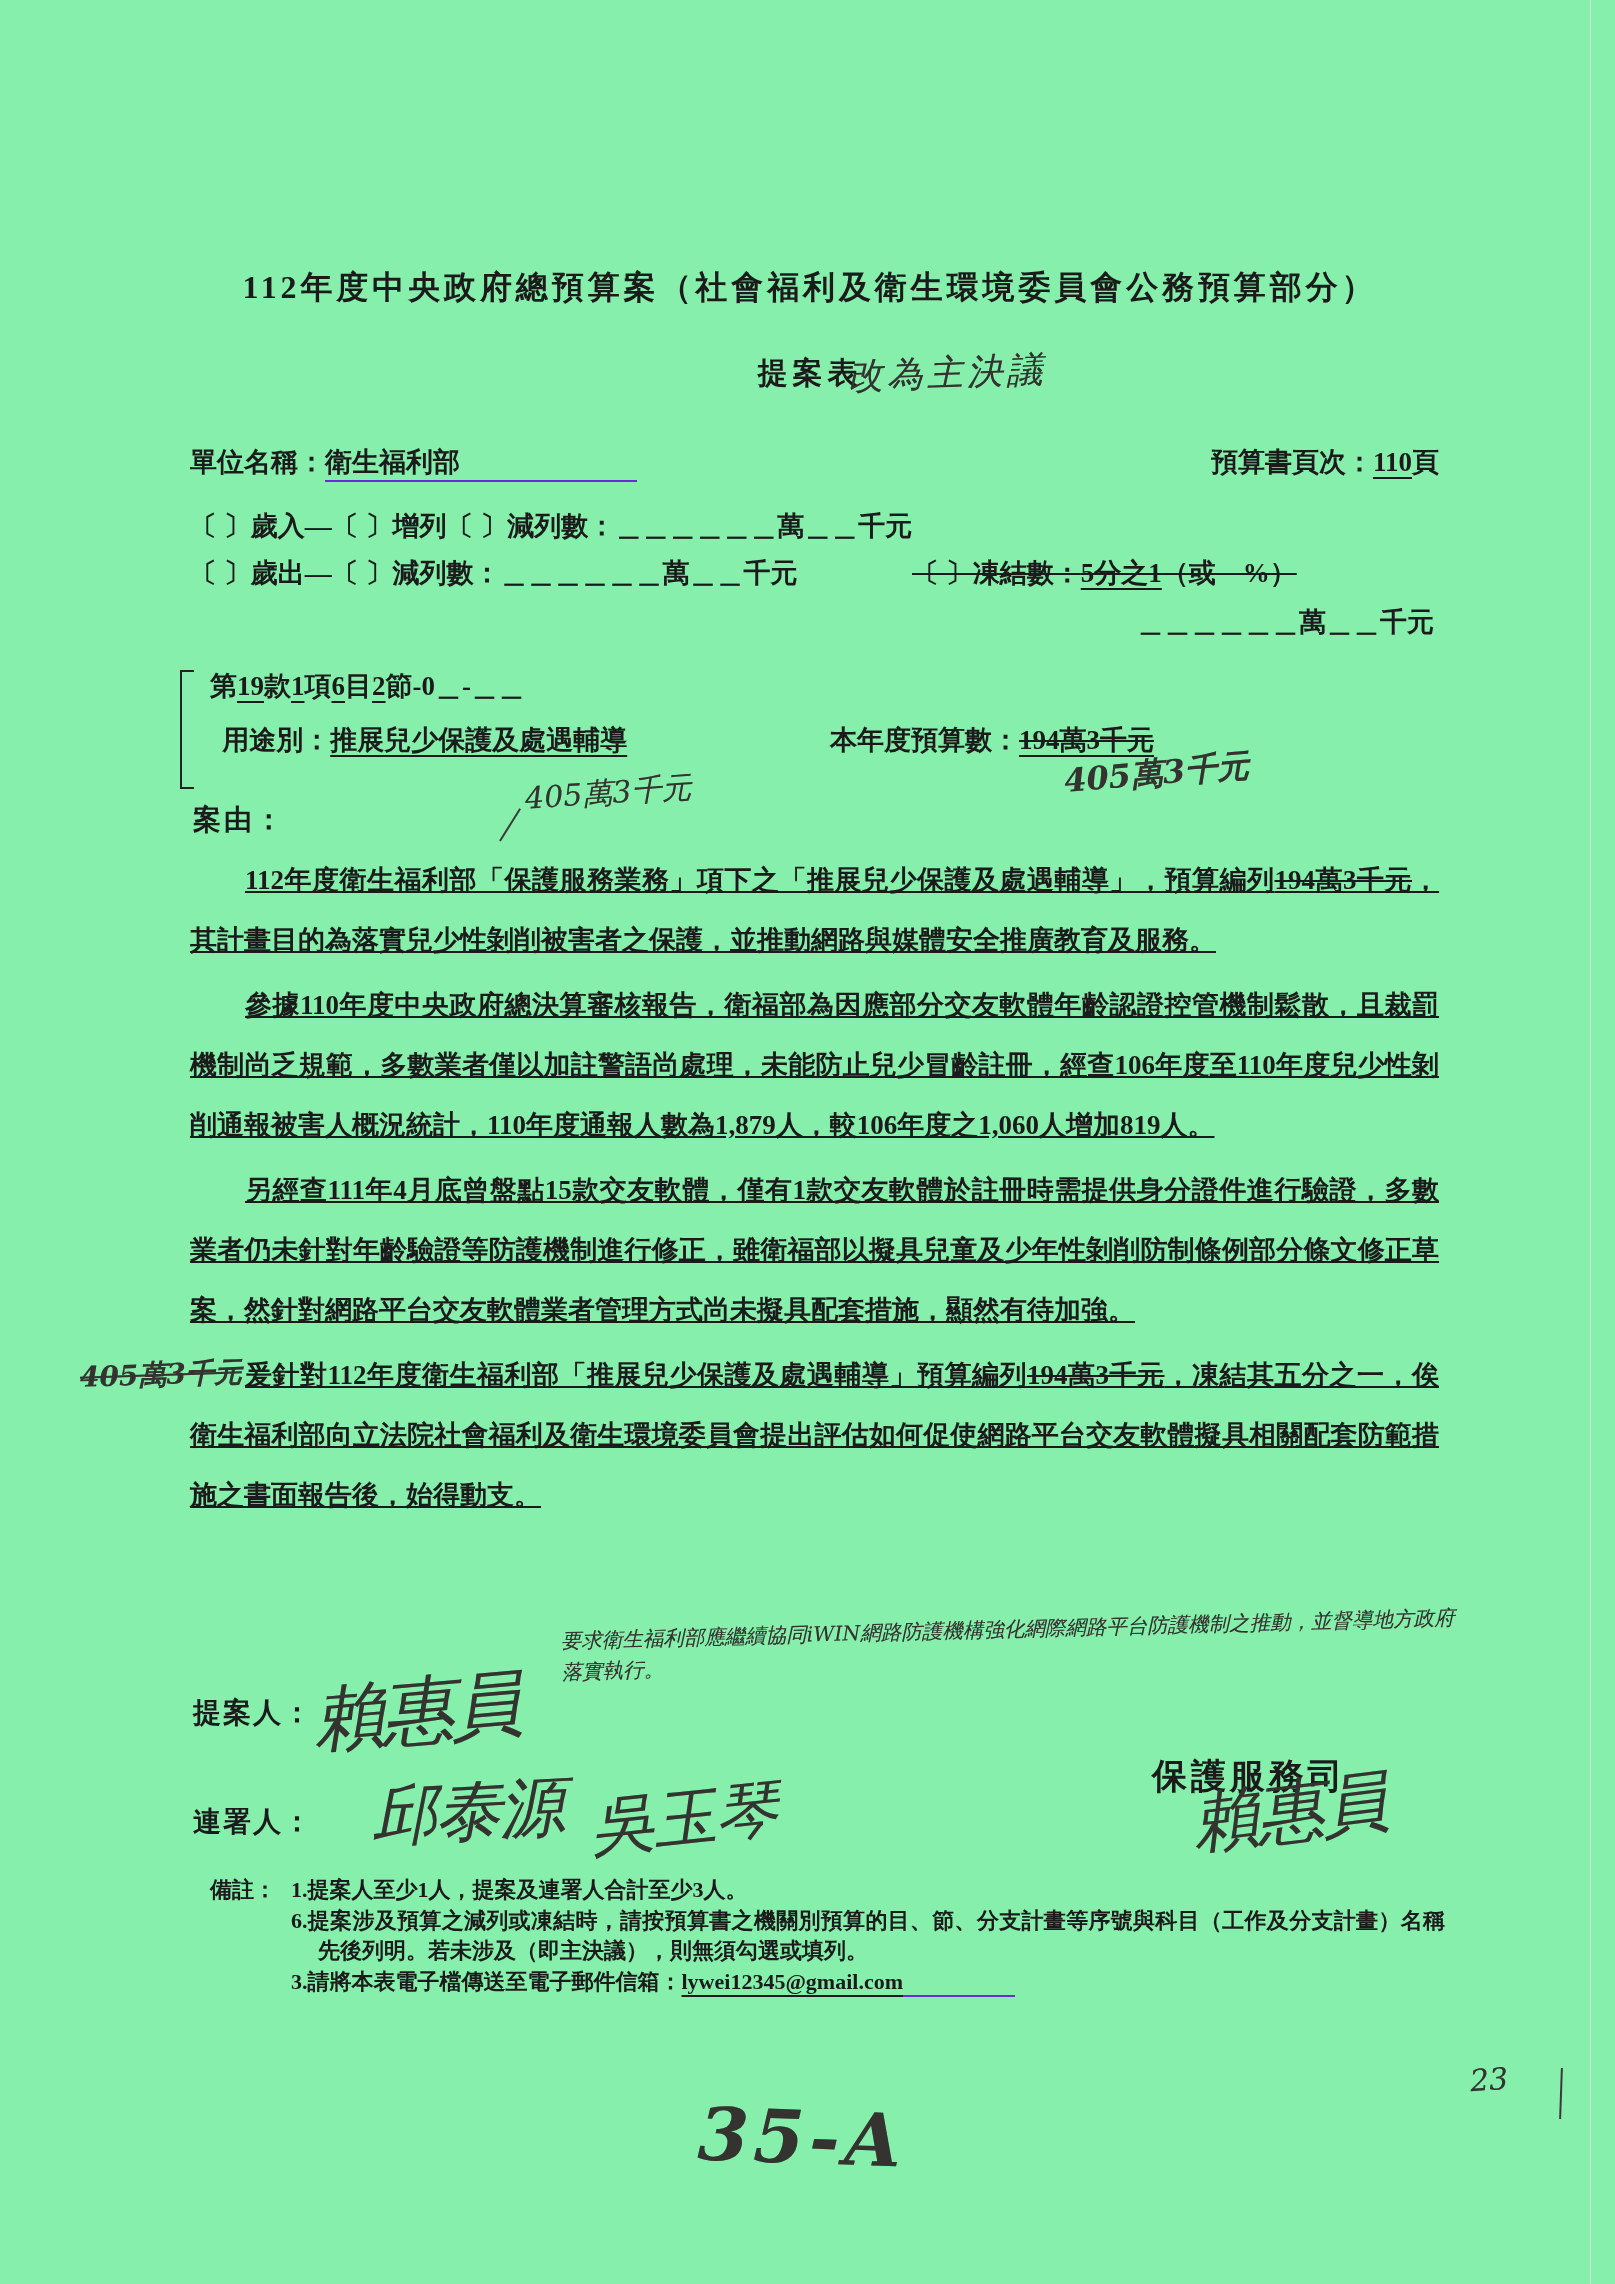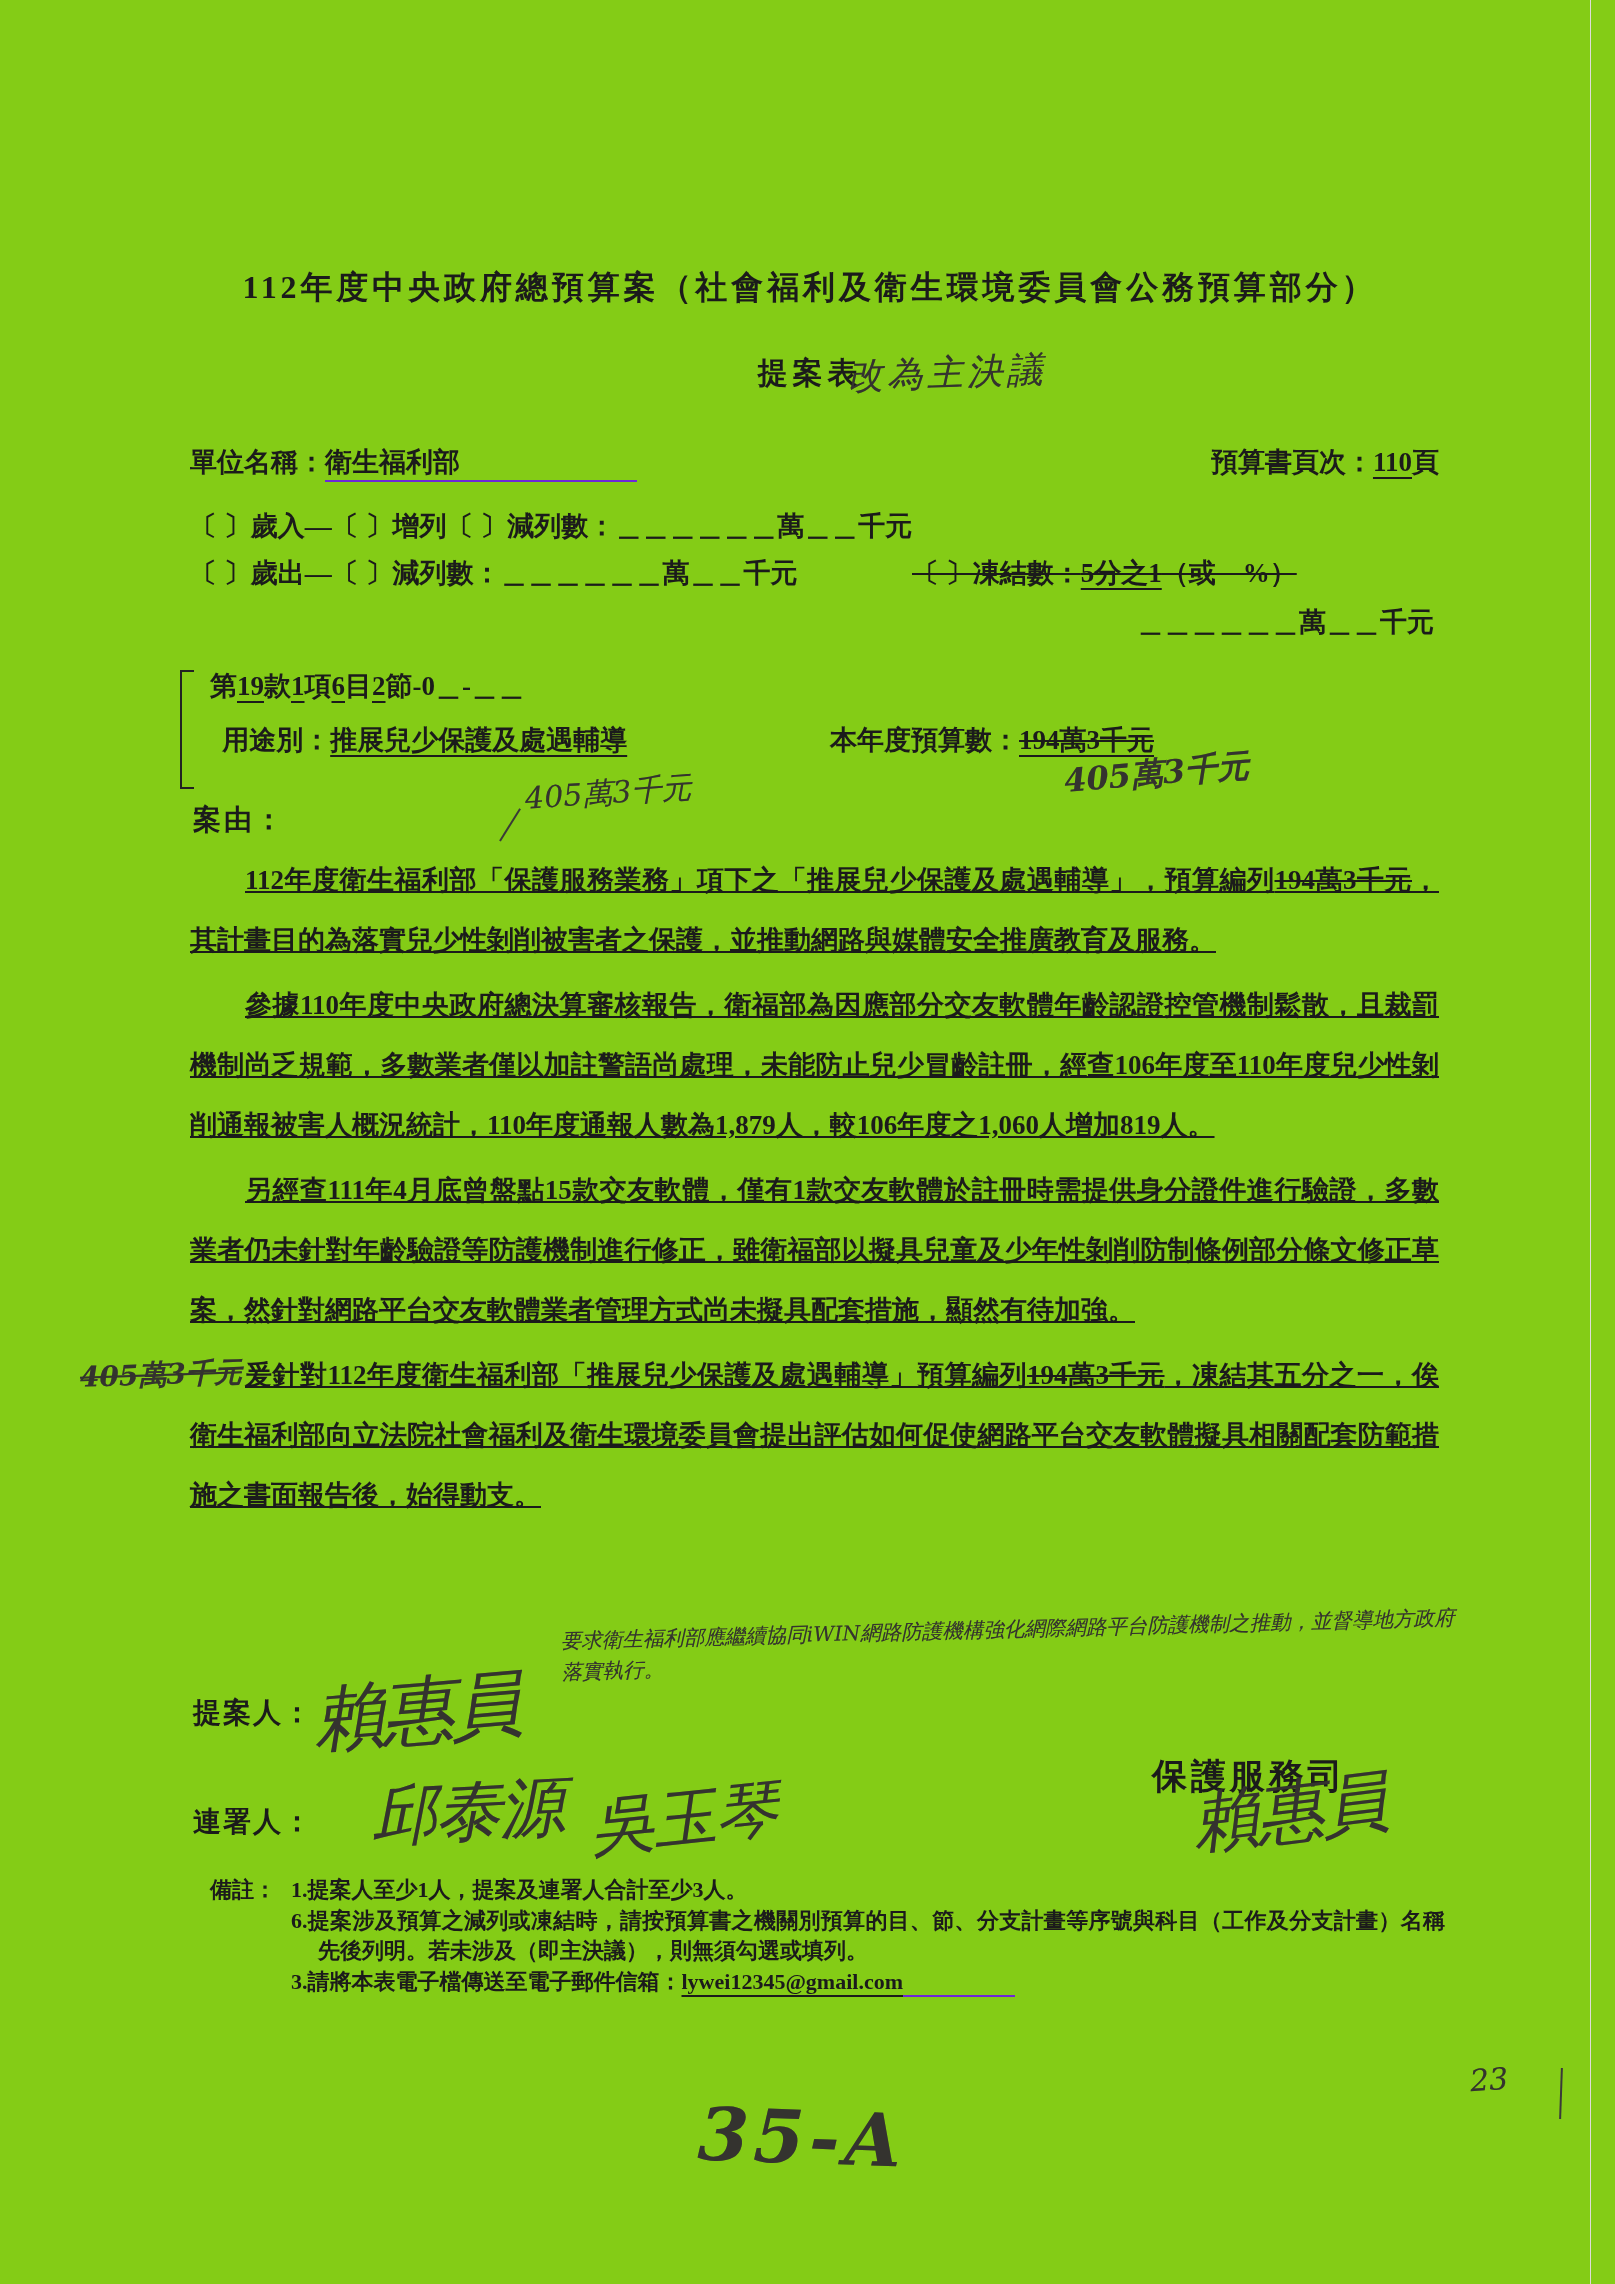--- a/index.html
+++ b/index.html
@@ -1,16 +1,16 @@
 <!DOCTYPE html>
 <html style="font-size:7.8px"><head>
 <meta charset="utf-8">
 <style>
   html,body{margin:0;padding:0;background:#e8e6e2;}
-  .page{position:relative;width:1616px;height:2284px;background:#84cc16;
+  .page{position:relative;width:1616px;height:2284px;background:#86efac;
         font-family:"Liberation Serif","DejaVu Serif",serif;color:#1b1b1b;overflow:hidden;}
   .abs{position:absolute;}
   .u{text-decoration:underline;text-decoration-thickness:1.5px;text-underline-offset:5.9px;}
   .us{text-decoration:underline line-through;text-decoration-thickness:2px;text-underline-offset:5.9px;}
   .strike{text-decoration:line-through;text-decoration-thickness:2px;}
   .fill{display:inline-block;border-bottom:2px solid #6d28d9;}
   .hw{font-family:"DejaVu Serif",serif;font-style:italic;color:#34332f;text-shadow:0 0 0.5px rgba(40,40,40,.35);}
 
   .title{left:166px;width:1288px;top:266px;text-align:center;font-size:32px;letter-spacing:3.9px;font-weight:700;}
   .subtitle{left:166px;width:1288px;top:353px;text-align:center;font-size:30px;letter-spacing:4.9px;font-weight:700;}

